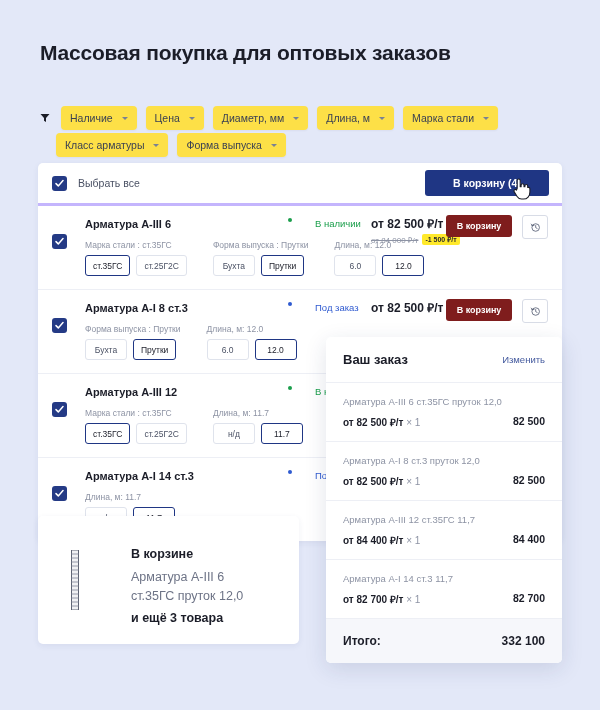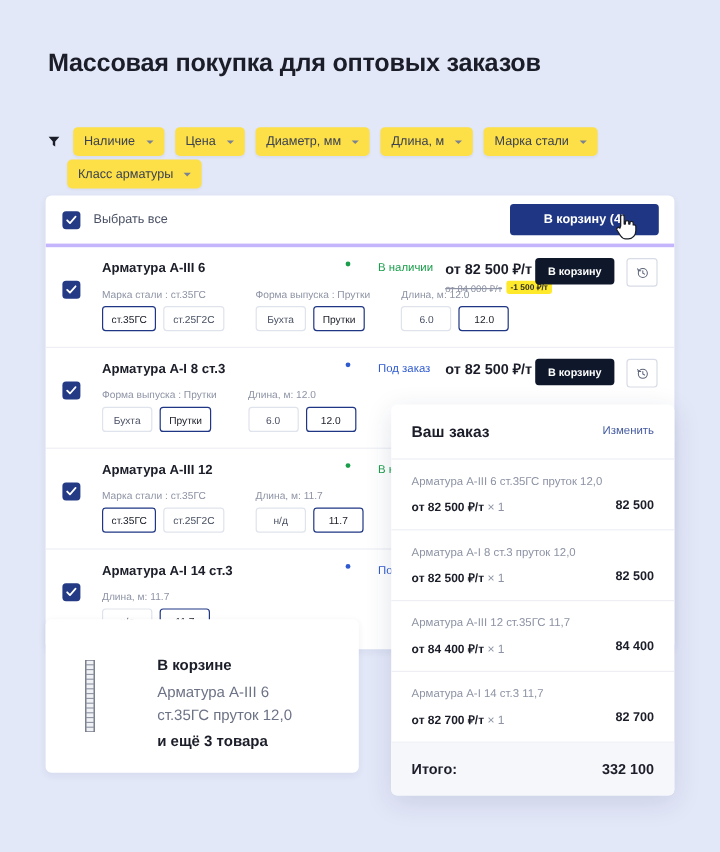--- a/index.html
+++ b/index.html
@@ -193,21 +193,21 @@
     padding: 1px 3px;
     border-radius: 2px;
     white-space: nowrap;
   }
   .btn-cart-row {
     position: absolute;
     right: 50px;
     top: 9px;
     width: 66px;
     height: 22px;
-    background: #0f172a;
+    background: #7f1d1d;
     border-radius: 3px;
     color: #fff;
     font-size: 9px;
     font-weight: bold;
     display: flex;
     align-items: center;
     justify-content: center;
     border: none;
     font-family: "Liberation Sans", sans-serif;
   }
@@ -416,20 +416,24 @@
   </div>
   <div class="chip">
     <span>Марка стали</span>
     <span class="caret"></span>
   </div>
 </div>
 
 <div class="filter-row2">
   <div class="chip">
     <span>Класс арматуры</span>
+    <span class="caret"></span>
+  </div>
+  <div class="chip">
+    <span>Форма выпуска</span>
     <span class="caret"></span>
   </div>
 </div>
 
 <div class="main-card">
 
   <div class="select-all-row">
     <div class="cbx">
       <svg width="9" height="9" viewBox="0 0 9 9">
           <path d="M1 4.6L3.3 6.9L8 1.6" stroke="#fff" stroke-width="1.5" fill="none" stroke-linecap="round" stroke-linejoin="round"></path>

